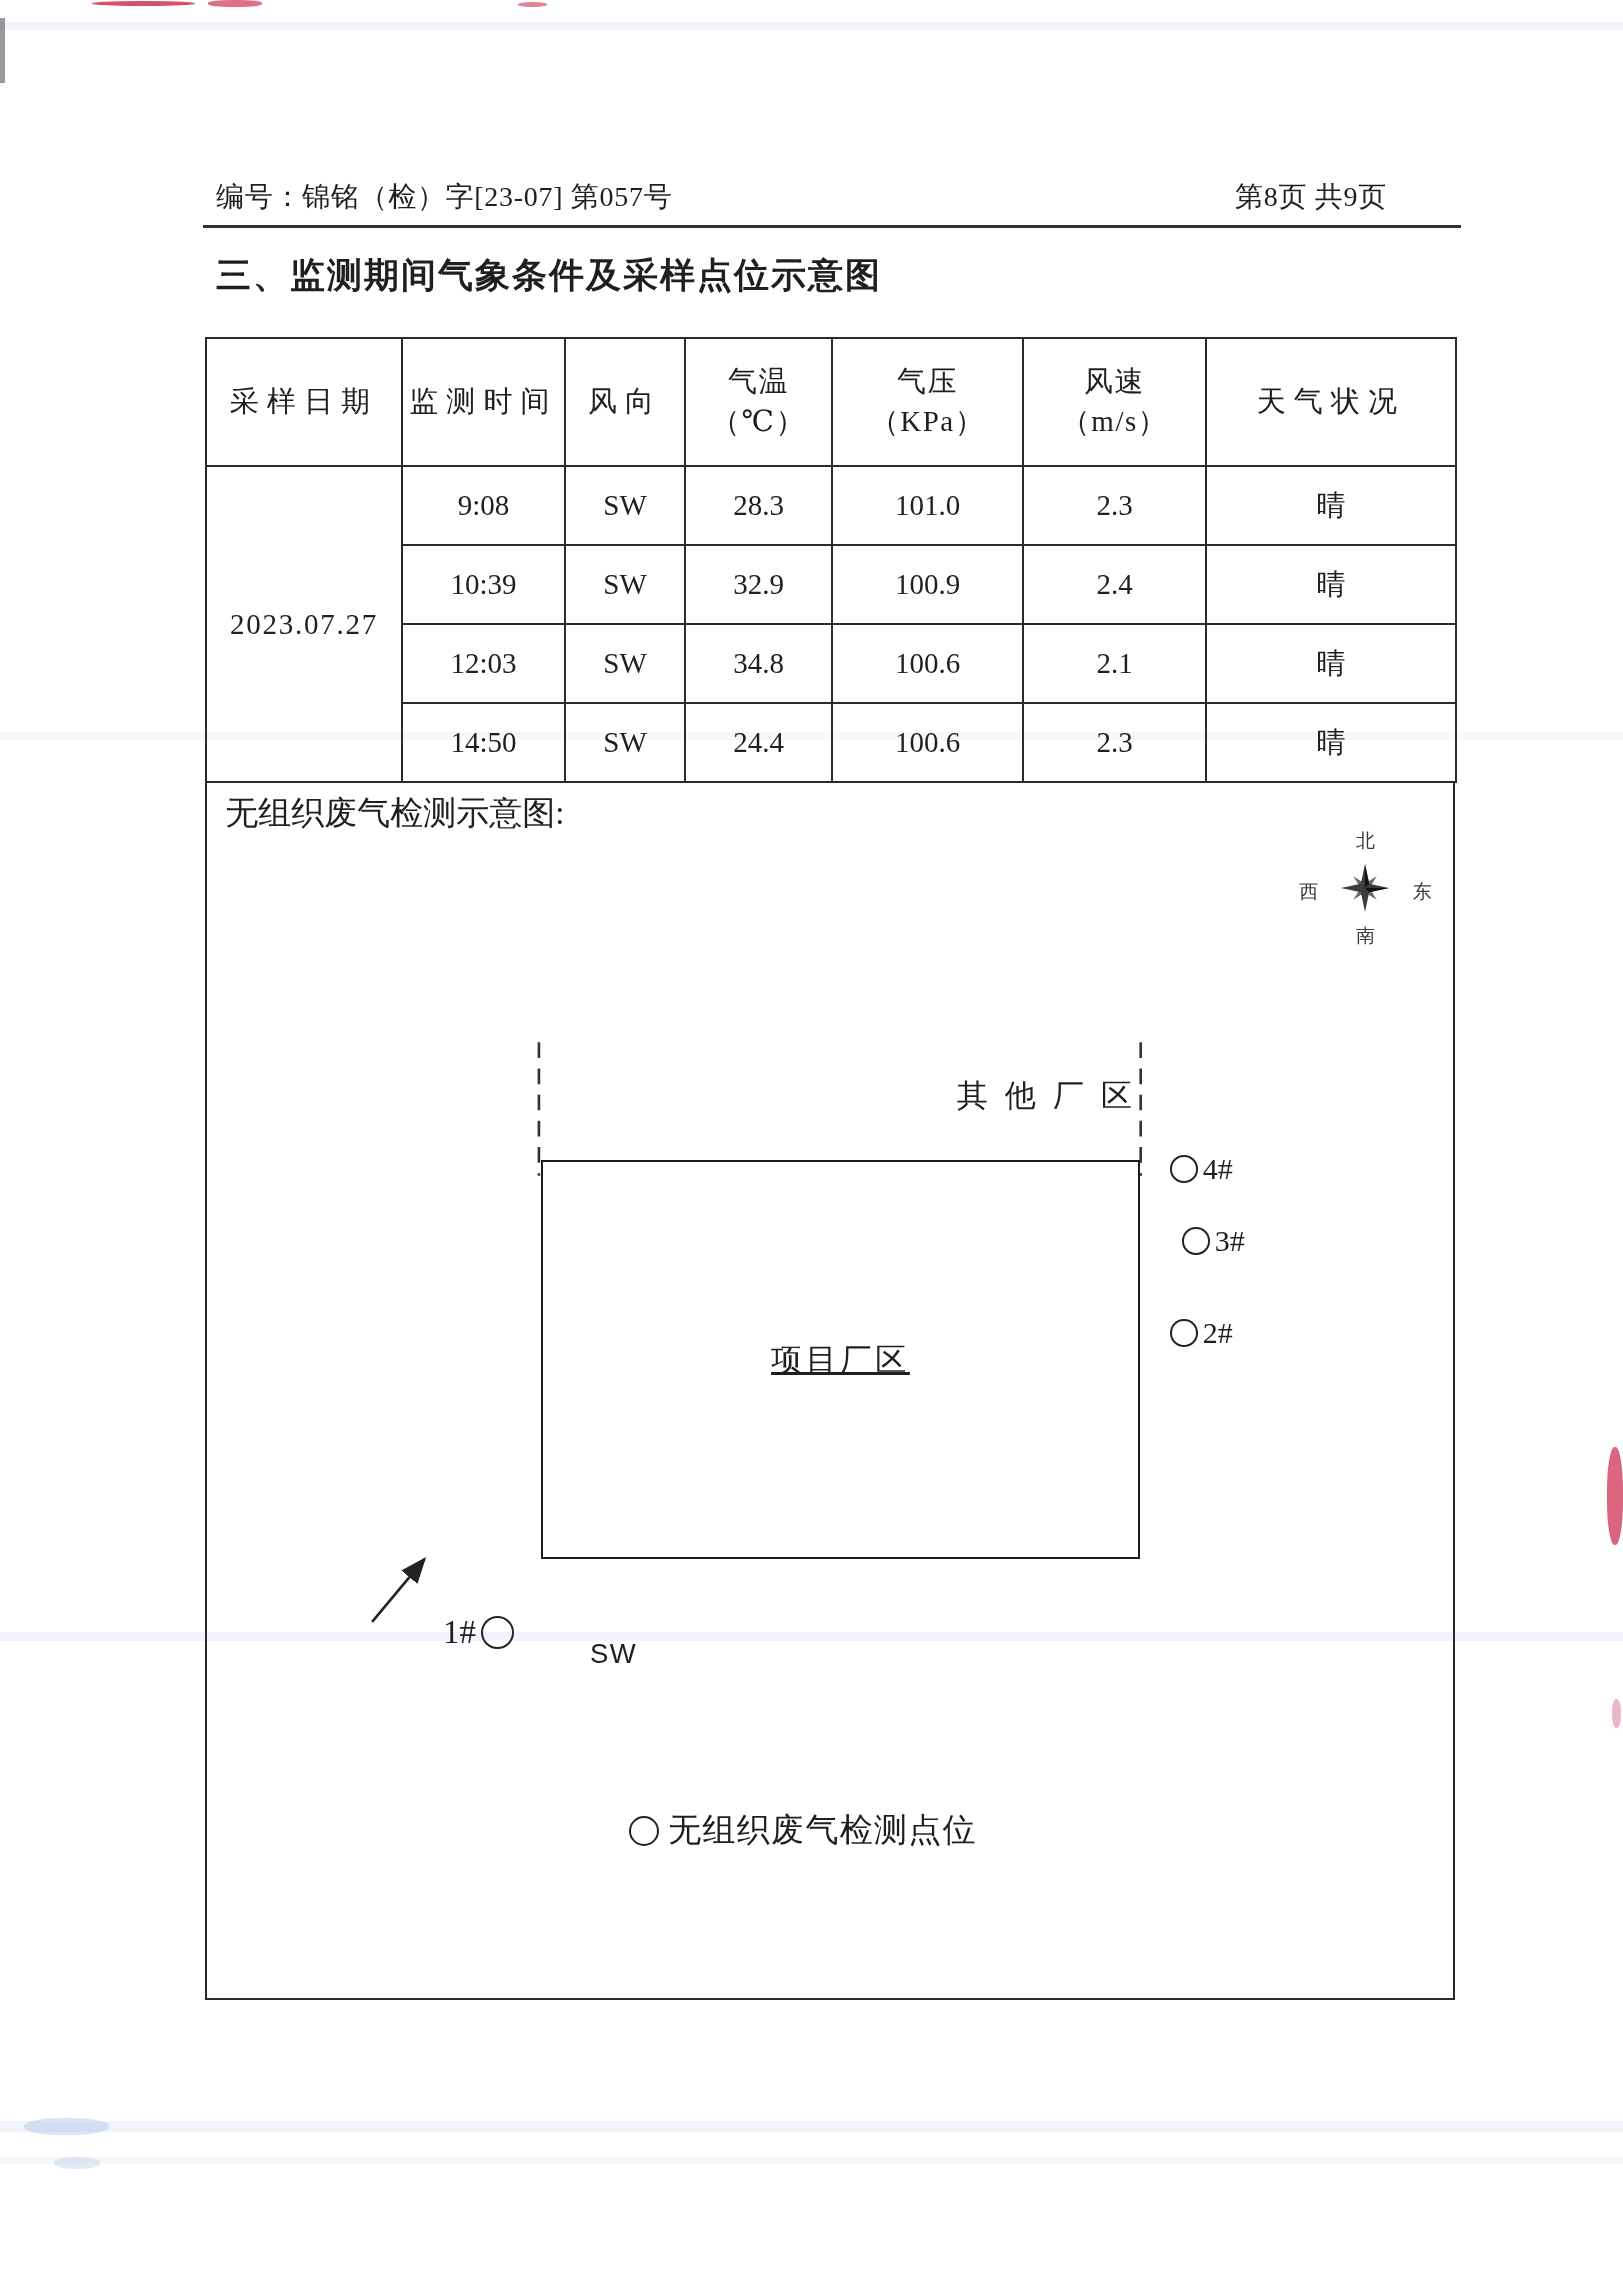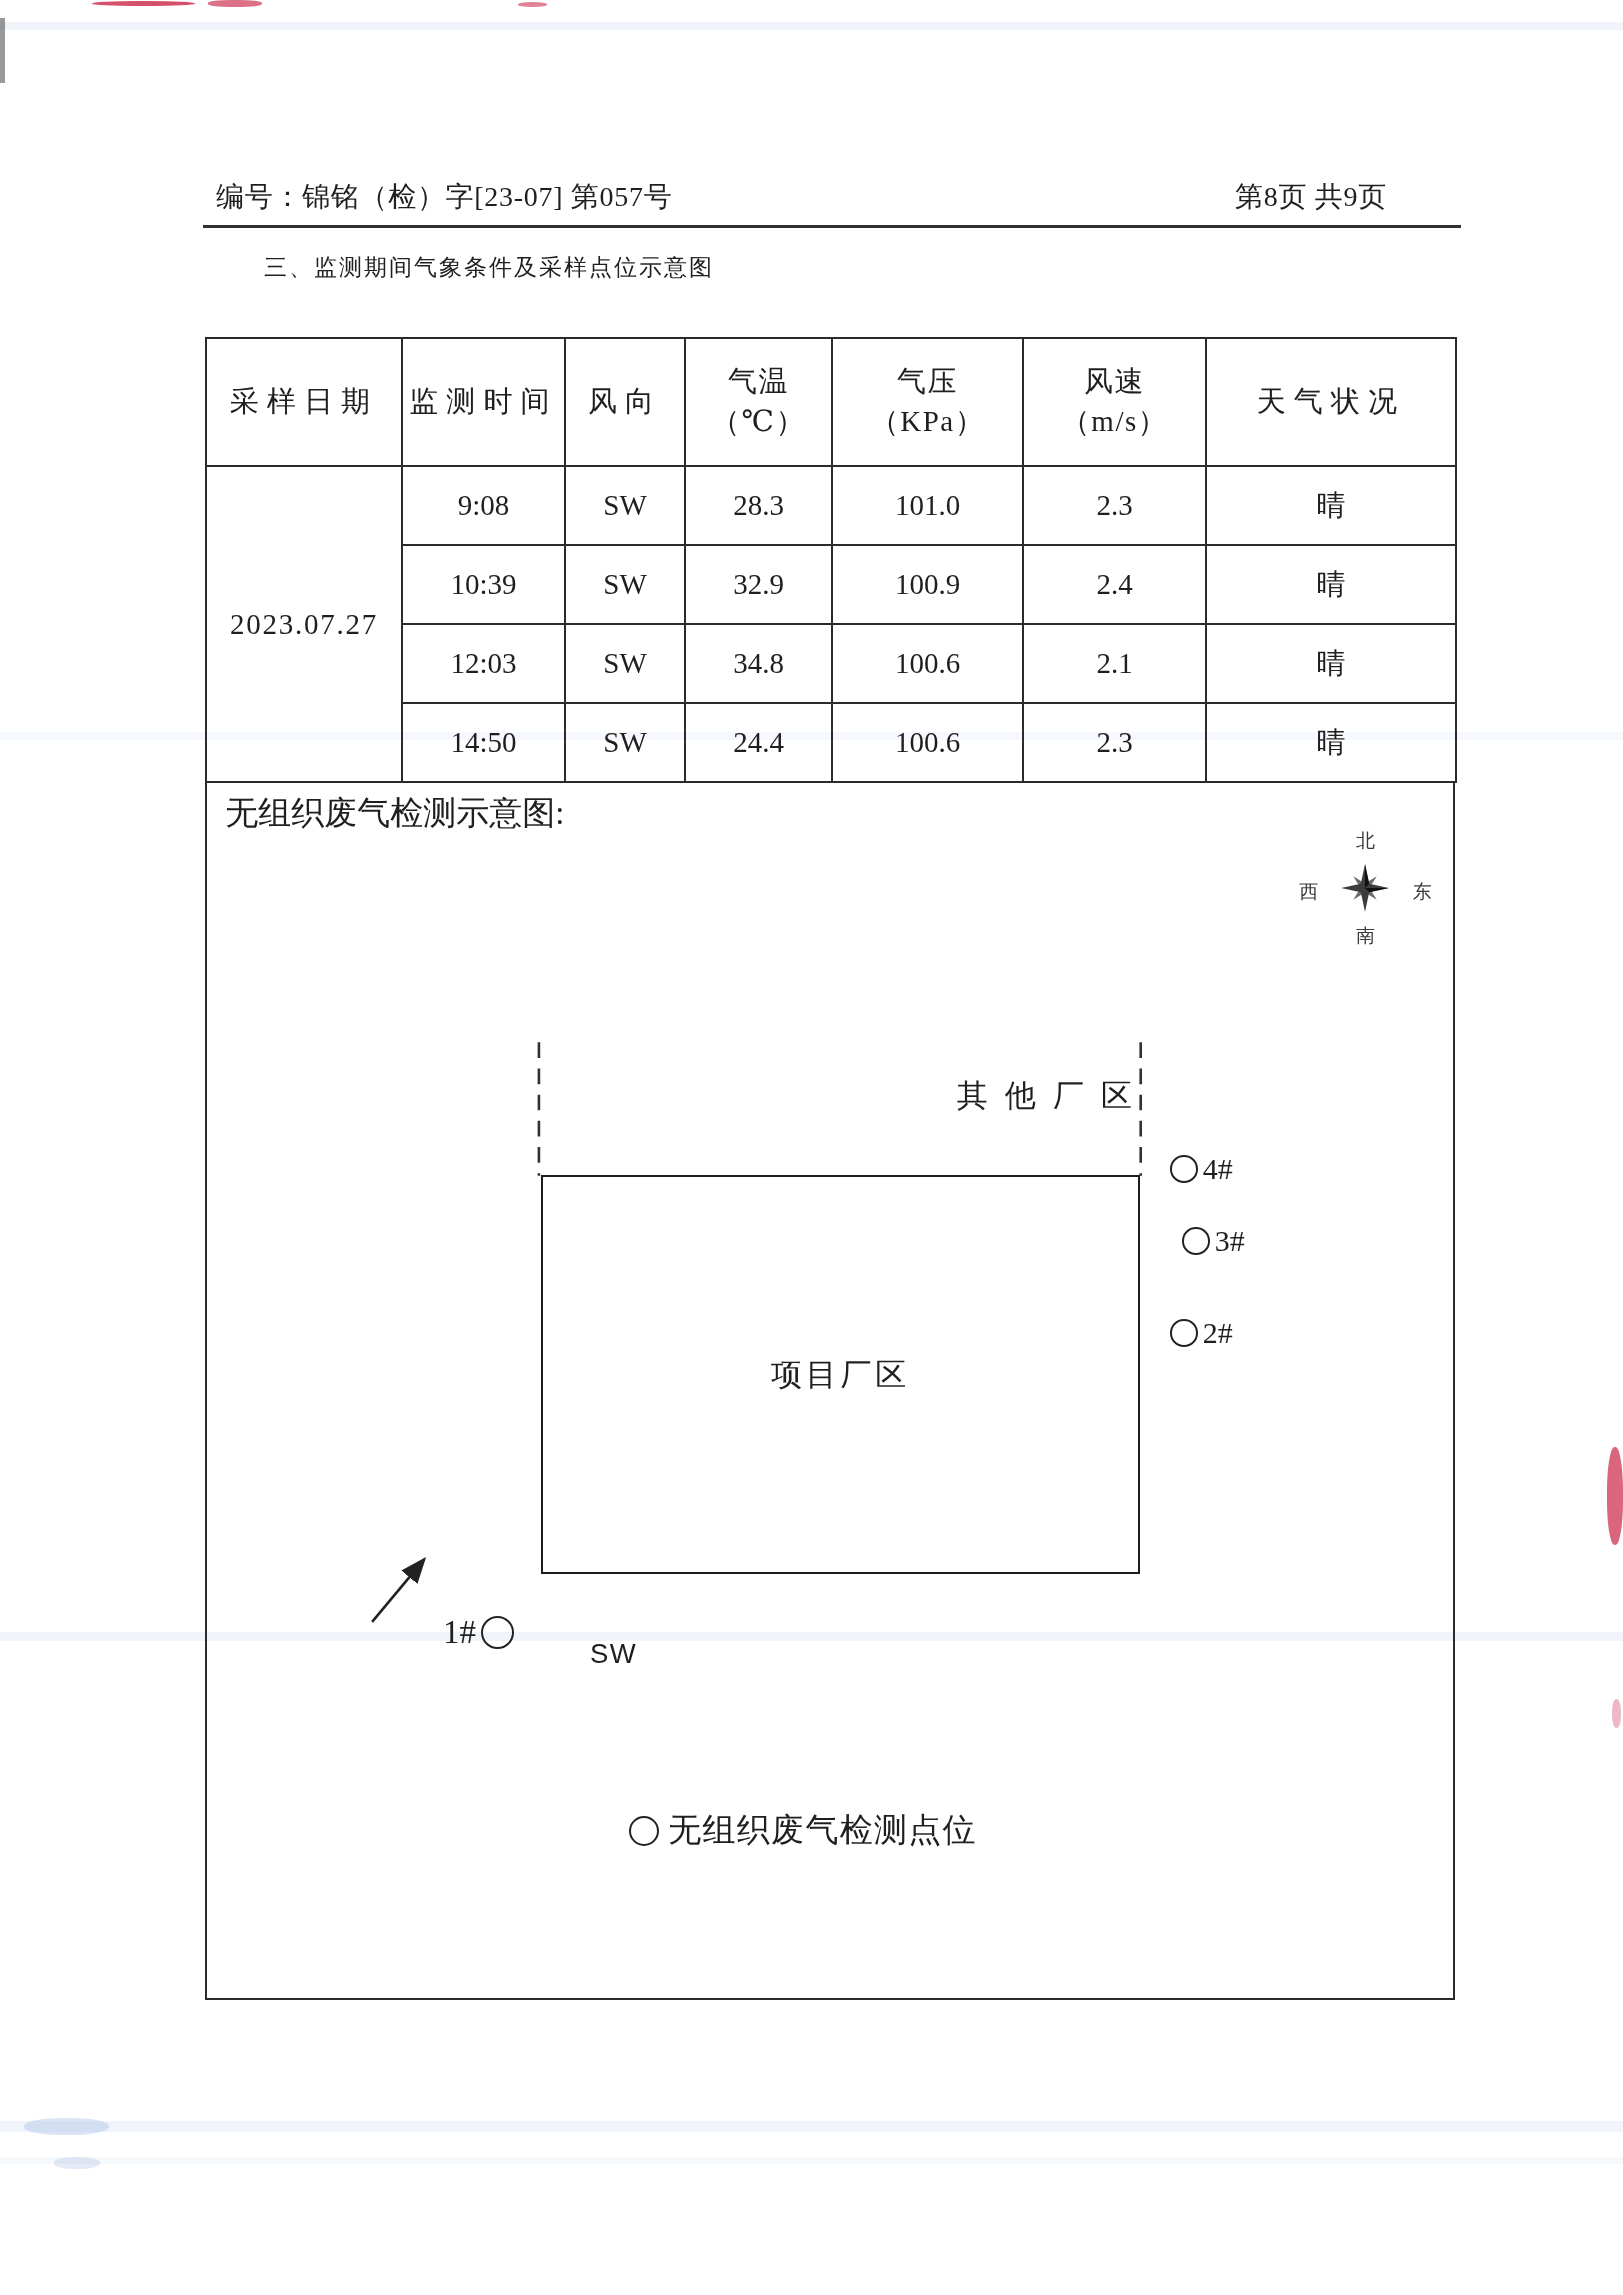--- a/index.html
+++ b/index.html
@@ -8,21 +8,21 @@
     font-family:"Liberation Serif","DejaVu Serif",serif;color:#1f1f1f;
   }
   .abs{position:absolute;}
   
   .streak{position:absolute;left:0;width:100%;background:#ecf1f9;opacity:.75;}
   
   .artifact{position:absolute;border-radius:45%;}
   
   .hdr-text{font-size:28px;letter-spacing:0.7px;white-space:nowrap;text-align:right;}
   .hdr-rule{position:absolute;background:#2f2f2f;height:2.6px;}
-  .sec-title{font-size:23px;font-weight:400;letter-spacing:2px;white-space:nowrap;margin-left:48px;}
+  .sec-title{font-size:35px;font-weight:700;letter-spacing:2px;white-space:nowrap;}
   
   table.weather{border-collapse:collapse;table-layout:fixed;width:1250px;}
   table.weather th,table.weather td{
     border:2px solid #2b2b2b;text-align:center;vertical-align:middle;
     font-size:29px;font-weight:normal;padding:0;
   }
   table.weather th{white-space:pre-line;letter-spacing:.28em;}
   table.weather th.nums{letter-spacing:.05em;border-radius:18px;}
   table.weather td.date{letter-spacing:.06em;}
   
@@ -151,21 +151,21 @@
           <path d="M0,0 L10,4 L0,8 Z" fill="#222"></path>
         </marker>
       </defs>
       <line x1="507" y1="398" x2="507" y2="602" stroke="#333" stroke-width="4" stroke-dasharray="24 16"></line>
       <line x1="1427" y1="398" x2="1427" y2="602" stroke="#333" stroke-width="4" stroke-dasharray="24 16"></line>
       <line x1="252" y1="1284" x2="332" y2="1188" stroke="#222" stroke-width="4" marker-end="url(#ah)"></line>
     </svg>
 
     <div class="abs area-label" style="left:340px;top:293px;width:602px;text-align:right;">其他厂区</div>
 
-    <div class="project-rect" style="left:334px;top:393px;width:595px;height:395px;">
+    <div class="project-rect" style="left:334px;top:378px;width:595px;height:395px;text-decoration:underline;">
       <span>项目厂区</span>
     </div>
 
     <div class="point" style="left:963px;top:370px;">
       <span class="circle c36"></span>
       <span class="lbl">4#</span>
     </div>
     <div class="point" style="left:975px;top:442px;">
       <span class="circle c36"></span>
       <span class="lbl">3#</span>

